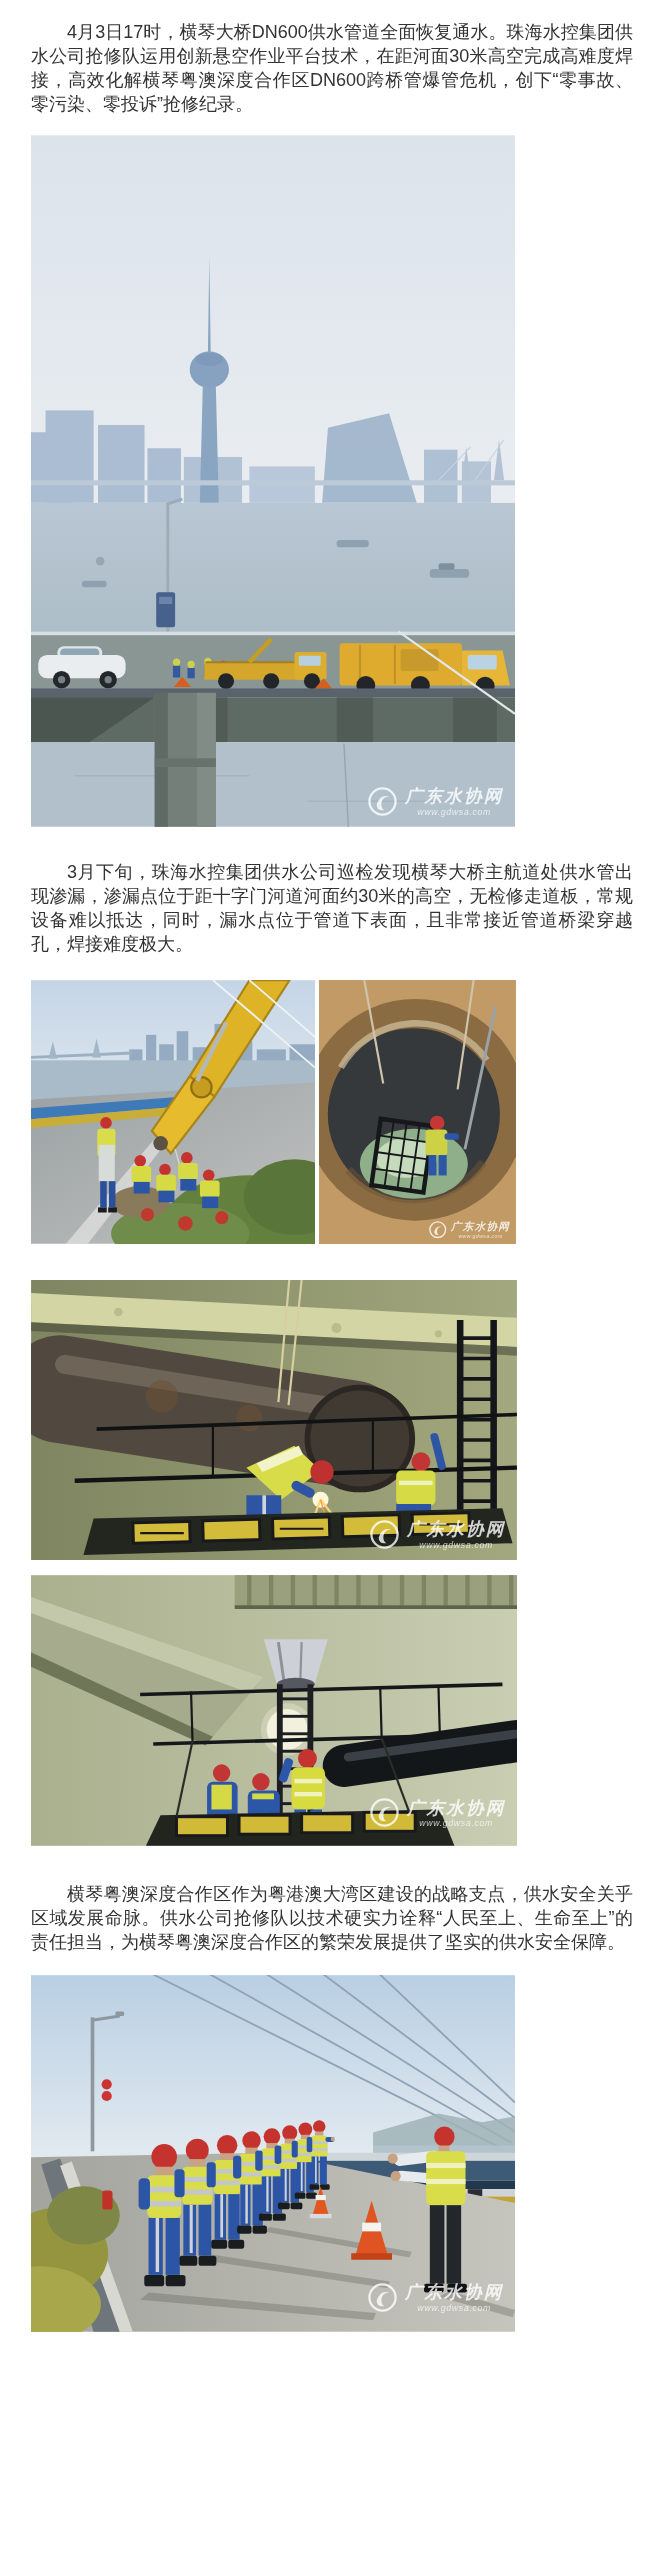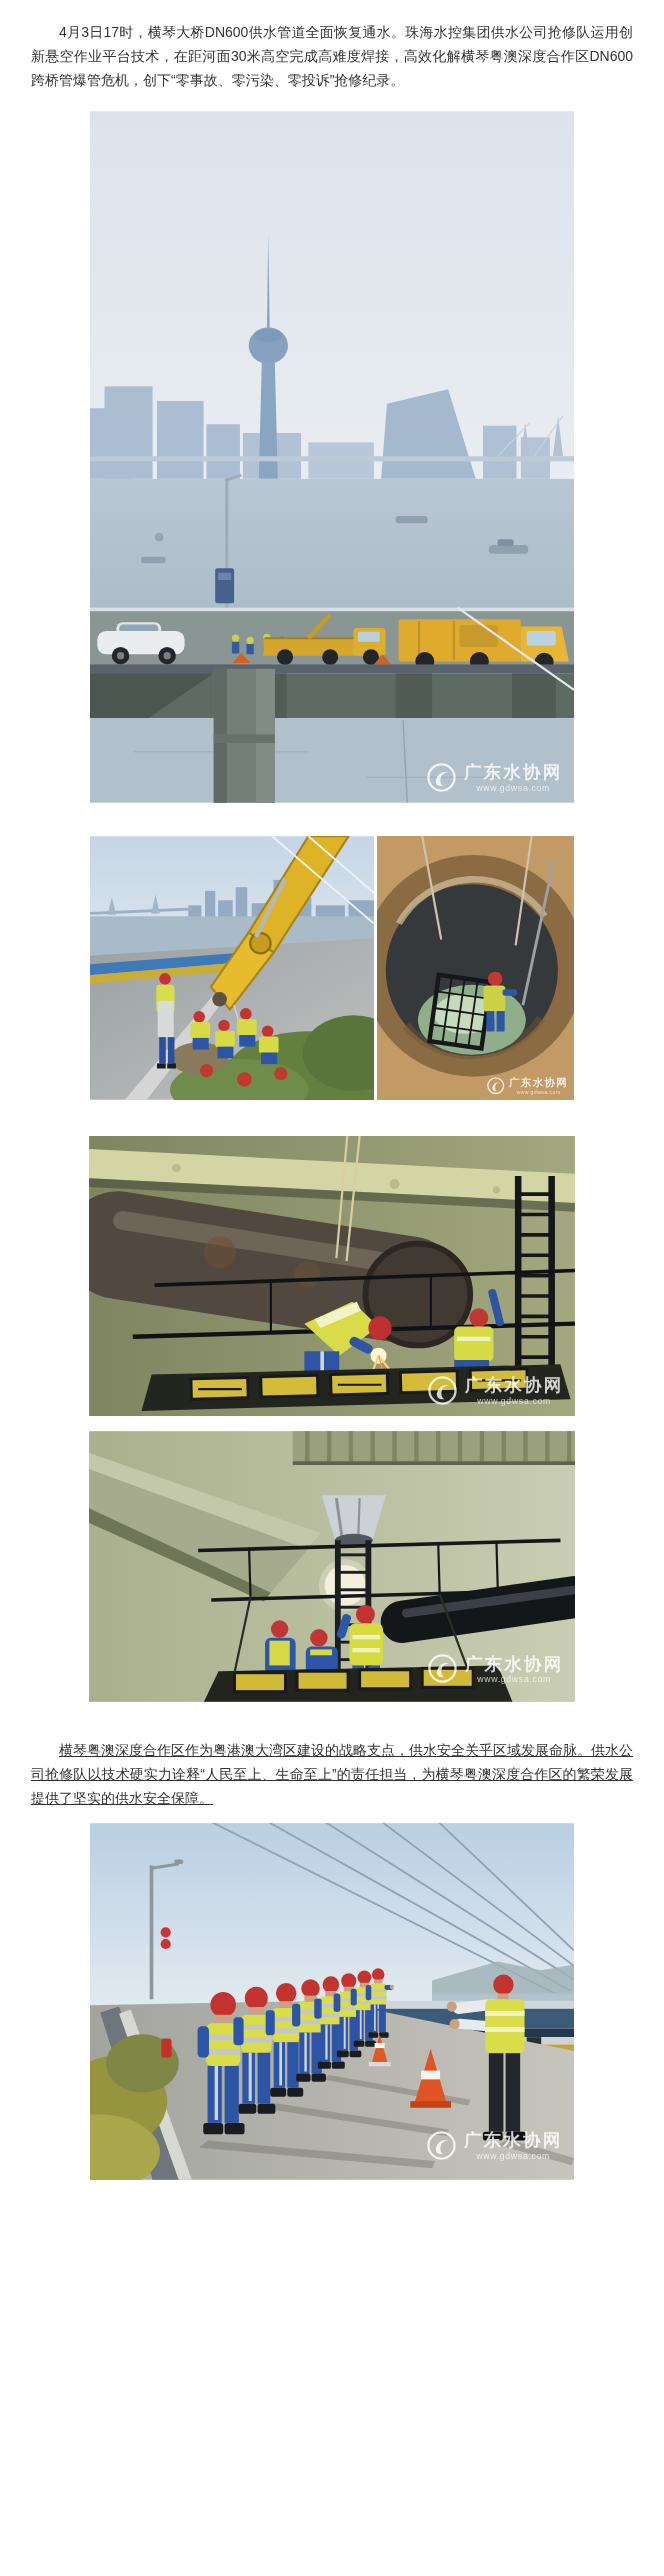--- a/index.html
+++ b/index.html
@@ -1,22 +1,22 @@
 <!DOCTYPE html>
 <html style="font-size:11.6px"><head>
 <meta charset="utf-8">
 <style>
   html,body{margin:0;padding:0;background:#ffffff;}
   .page{width:664px;margin:0 auto;background:#fff;font-family:"Liberation Sans","DejaVu Sans",sans-serif;}
   .article{padding:20.4px 31px 39px 31px;}
-  .para{font-size:14px;line-height:24px;color:#333;text-align:justify;text-indent:2em;margin:0 0 24px 0;word-break:break-all;}
+  .para{font-size:18px;line-height:24px;color:#333;text-align:justify;text-indent:2em;margin:0 0 24px 0;word-break:break-all;}
   .para.p1{margin-bottom:19px;}
   .para.p3{margin-bottom:10.2px;}
-  .para.p6{margin-bottom:13px;text-decoration:underline;}
-  .fig{display:flex;justify-content:center;align-items:flex-start;}
+  .para.p6{margin-bottom:21px;}
+  .fig{display:flex;justify-content:flex-start;align-items:flex-start;font-style:italic;}
   .fig.f1{margin:0 0 33px 0;}
   .fig.f2{margin:0 0 36px 0;gap:3.6px;}
   .fig.f3{margin:0 0 14.6px 0;}
   .fig.f4{margin:0 0 36px 0;}
   .fig.f5{margin:0;}
   .photo{position:relative;font-size:0;}
   .photo svg{display:block;}
   
   .wm{position:absolute;right:11.6px;bottom:10.2px;display:flex;align-items:center;gap:6.6px;color:rgba(255,255,255,0.8);pointer-events:none;}
   .wm .wm-logo{width:31px;height:31px;display:block;}
@@ -159,20 +159,21 @@
               </svg>
           </span>
           <span class="wm-txt">
             <span class="t1">广东水协网</span>
             <span class="t2">www.gdwsa.com</span>
           </span>
         </div>
       </div>
     </div>
 
+    <p class="para">3月下旬，珠海水控集团供水公司巡检发现横琴大桥主航道处供水管出现渗漏，渗漏点位于距十字门河道河面约30米的高空，无检修走道板，常规设备难以抵达，同时，漏水点位于管道下表面，且非常接近管道桥梁穿越孔，焊接难度极大。</p>
 
     <div class="fig f2">
       <div class="photo">
         <svg width="284" height="264" viewBox="0 0 390 362">
           <defs>
             <linearGradient id="sky2" x1="0" y1="0" x2="0" y2="1">
               <stop offset="0" stop-color="#c5d5e6"></stop>
                 <stop offset="1" stop-color="#dde7ee"></stop>
             </linearGradient>
             <linearGradient id="rd2" x1="0" y1="0" x2="1" y2="1">

